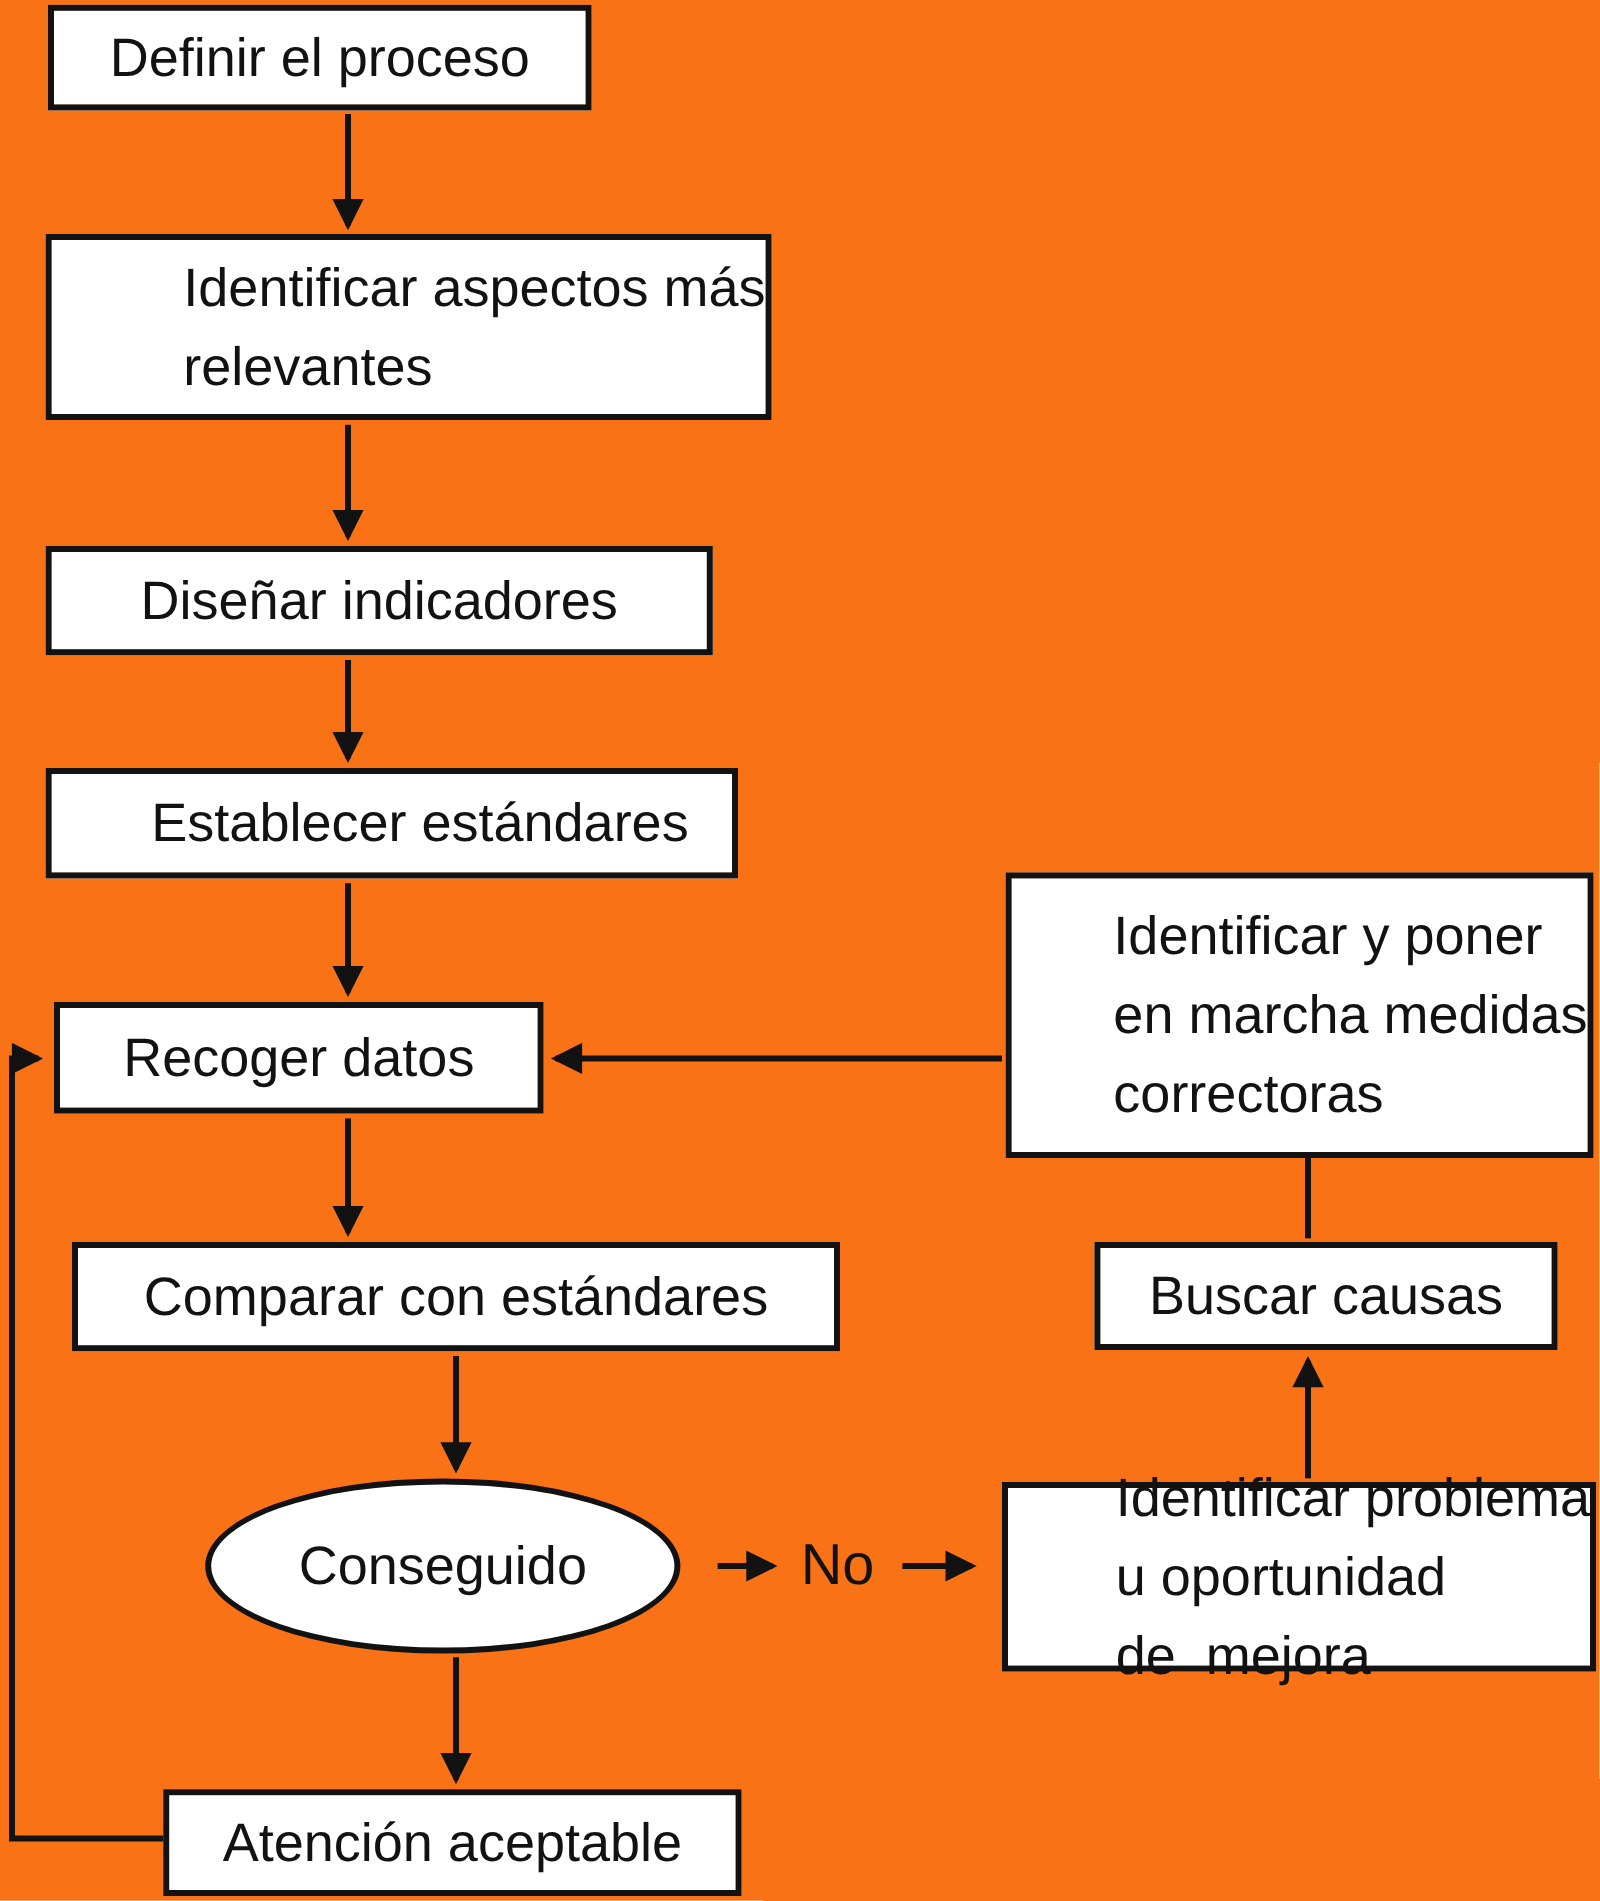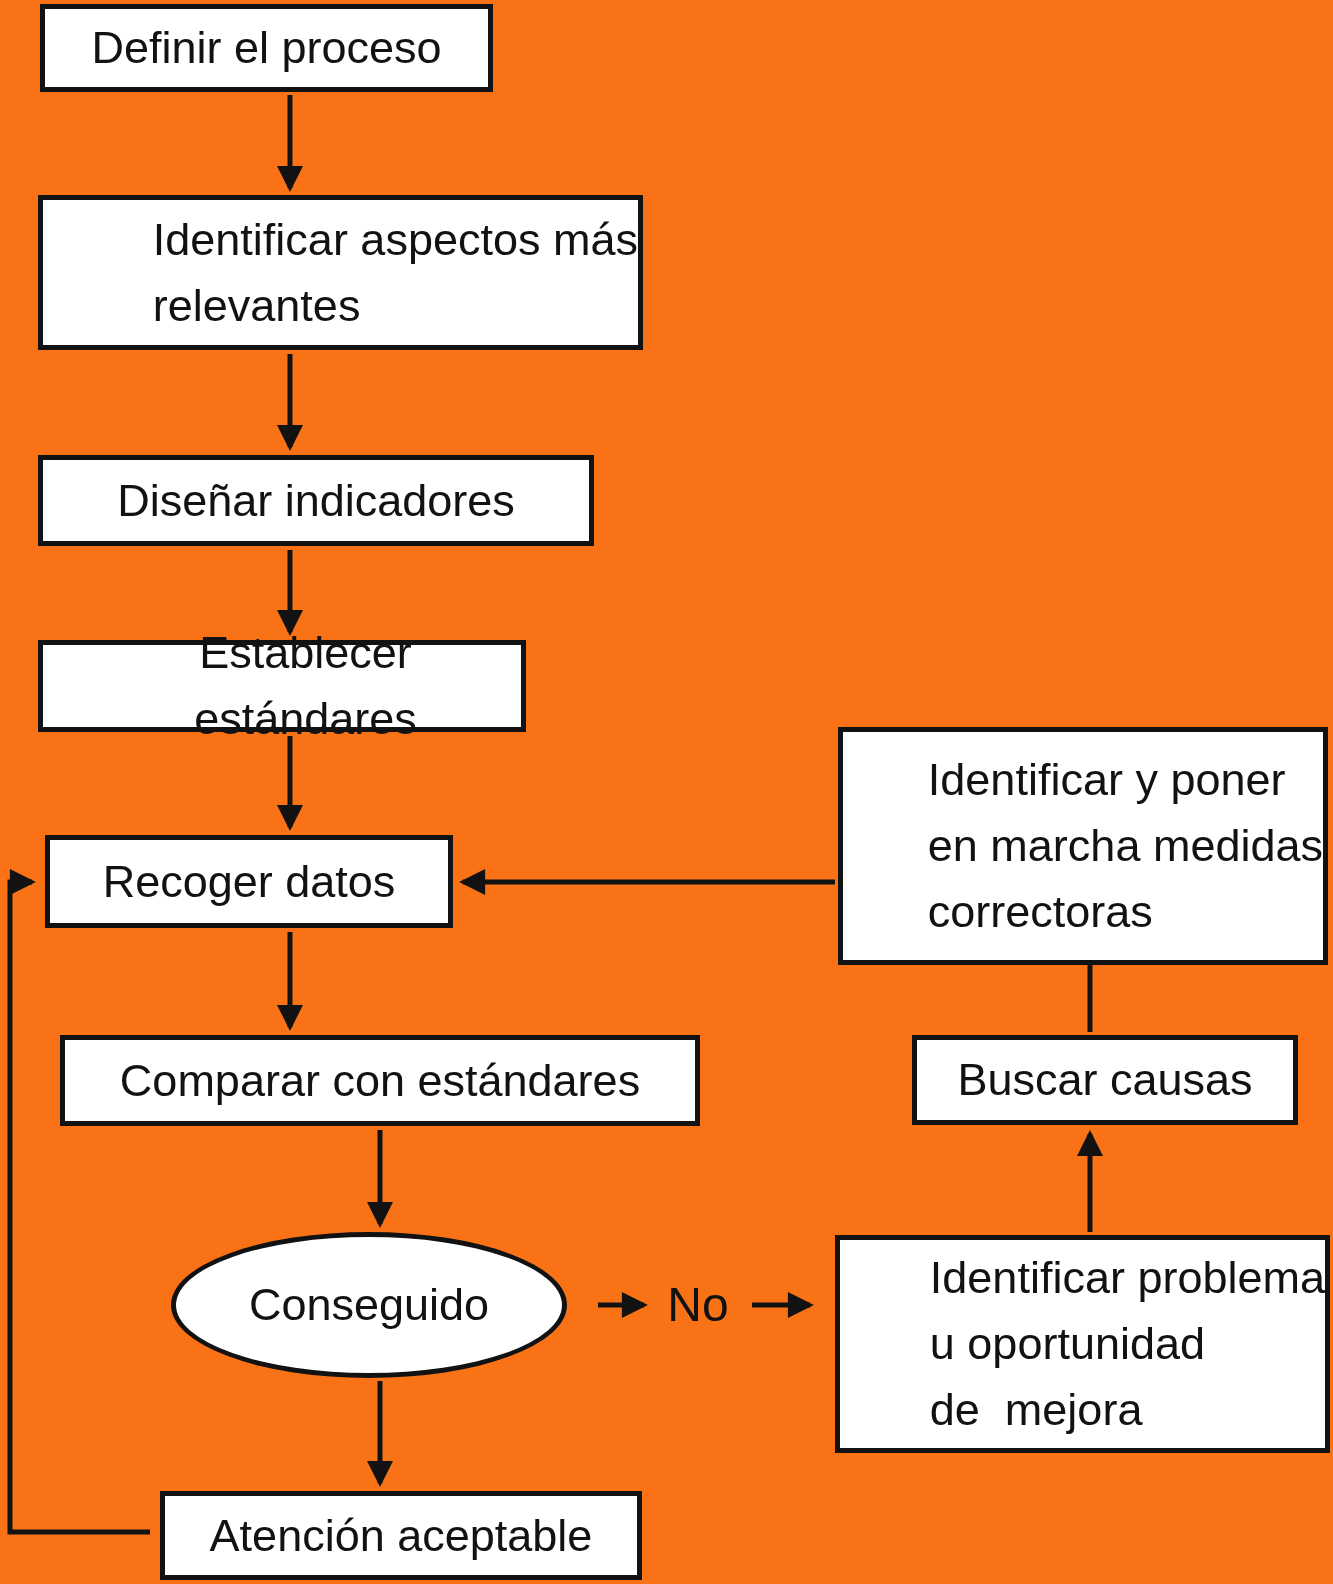--- a/index.html
+++ b/index.html
@@ -53,28 +53,28 @@
   .edge-label {
     position: absolute;
     font-size: 48px;
     line-height: 48px;
     z-index: 2;
   }
   
   #n-definir     { left: 40px;  top: 4px;    width: 453px; height: 88px; }
   #n-aspectos    { left: 38px;  top: 195px;  width: 605px; height: 155px; padding-left: 42px; }
   #n-disenar     { left: 38px;  top: 455px;  width: 556px; height: 91px; }
-  #n-establecer  { left: 38px;  top: 640px;  width: 488px; height: 92px; padding-left: 47px; }
+  #n-establecer  { left: 38px;  top: 640px;  width: 577px; height: 92px; padding-left: 47px; }
   #n-recoger     { left: 45px;  top: 835px;  width: 408px; height: 93px; }
   #n-comparar    { left: 60px;  top: 1035px; width: 640px; height: 91px; }
   #n-conseguido  { left: 171px; top: 1232px; width: 396px; height: 146px; }
-  #n-atencion    { left: 160px; top: 1491px; width: 482px; height: 89px; }
+  #n-atencion    { left: 136px; top: 1491px; width: 482px; height: 89px; }
   #n-medidas     { left: 838px; top: 727px;  width: 490px; height: 238px; padding-left: 30px; }
   #n-buscar      { left: 912px; top: 1035px; width: 386px; height: 90px; }
-  #n-problema    { left: 835px; top: 1235px; width: 495px; height: 218px; padding-left: 18px; }
+  #n-problema    { left: 835px; top: 1235px; width: 495px; height: 158px; padding-left: 18px; }
   #lbl-no        { left: 656px; top: 1281px; width: 84px; text-align: center; }
 </style>
 </head>
 <body>
 
 <div id="canvas">
 
   <svg id="edges" width="1333" height="1584" viewBox="0 0 1333 1584" xmlns="http://www.w3.org/2000/svg">
     <defs>
       <marker id="ah" viewBox="0 0 10 10" refX="8.5" refY="5" markerWidth="6" markerHeight="5.2" orient="auto-start-reverse">

